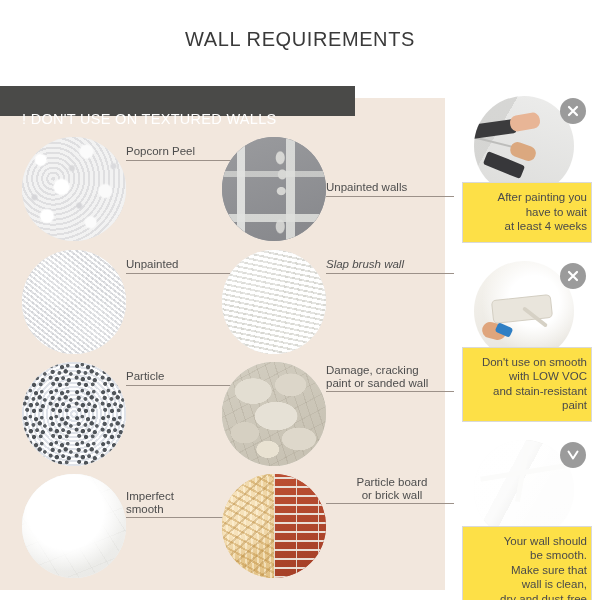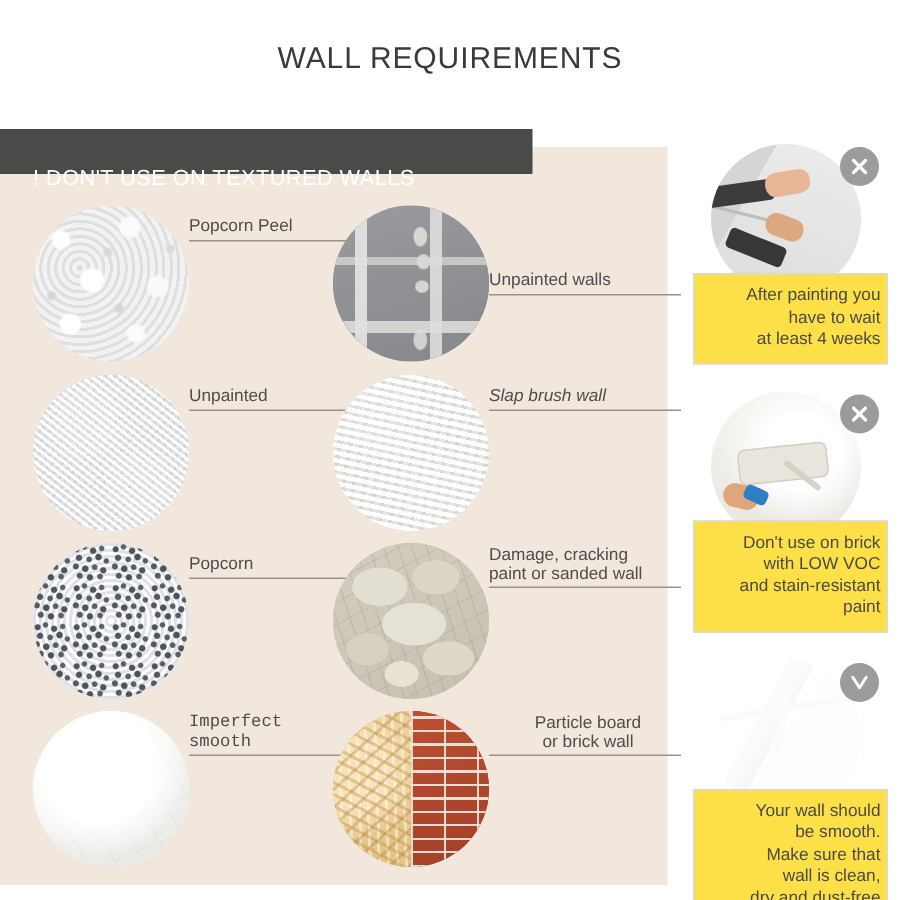--- a/index.html
+++ b/index.html
@@ -405,41 +405,41 @@
         <div class="tex-label">Slap brush wall</div>
         <div class="label-rule"></div>
       </div>
     </div>
 
     <div class="texture-cell" style="left:22px; top:264px;">
       <div class="swatch">
         <div class="tex tex-popcorn"></div>
       </div>
       <div class="label-wrap" style="top:8px;">
-        <div class="tex-label">Popcorn</div>
+        <div class="tex-label">Particle</div>
         <div class="label-rule"></div>
       </div>
     </div>
 
     <div class="texture-cell" style="left:222px; top:264px;">
       <div class="swatch">
         <div class="tex tex-damage"></div>
       </div>
       <div class="label-wrap" style="top:2px;">
         <div class="tex-label">Damage, cracking
 paint or sanded wall</div>
         <div class="label-rule"></div>
       </div>
     </div>
 
     <div class="texture-cell" style="left:22px; top:376px;">
       <div class="swatch">
         <div class="tex tex-imperfect"></div>
       </div>
-      <div class="label-wrap" style="top:2px;font-family:Liberation Mono, monospace;">
+      <div class="label-wrap" style="top:16px;">
         <div class="tex-label">Imperfect
 smooth</div>
         <div class="label-rule"></div>
       </div>
     </div>
 
     <div class="texture-cell" style="left:222px; top:376px;">
       <div class="swatch">
         <div class="tex-split">
           <div class="tex-particle"></div>
@@ -486,21 +486,21 @@
           <div class="roller-bar"></div>
           <div class="roller-hand"></div>
           <div class="roller-grip"></div>
         </div>
         <div class="badge">
           <svg width="16" height="16" viewBox="0 0 16 16" aria-hidden="true">
             <path d="M4 4 L12 12 M12 4 L4 12" stroke="#ffffff" stroke-width="2.2" stroke-linecap="round"></path>
           </svg>
         </div>
       </div>
-      <div class="side-textbox">Don't use on brick
+      <div class="side-textbox">Don't use on smooth
 with LOW VOC
 and stain-resistant
 paint</div>
     </div>
 
     <div class="card-gap"></div>
 
     <div class="side-card">
       <div class="side-photo-wrap">
         <div class="side-photo photo-window">

